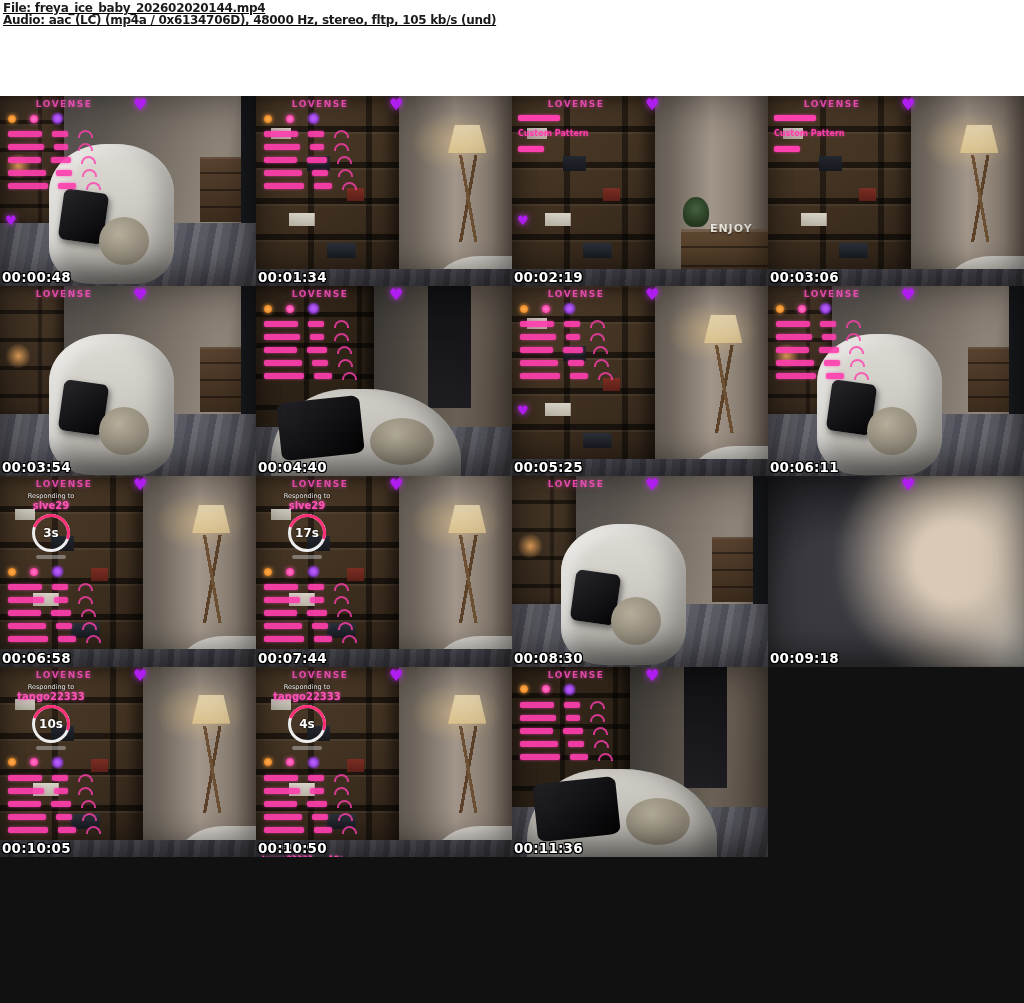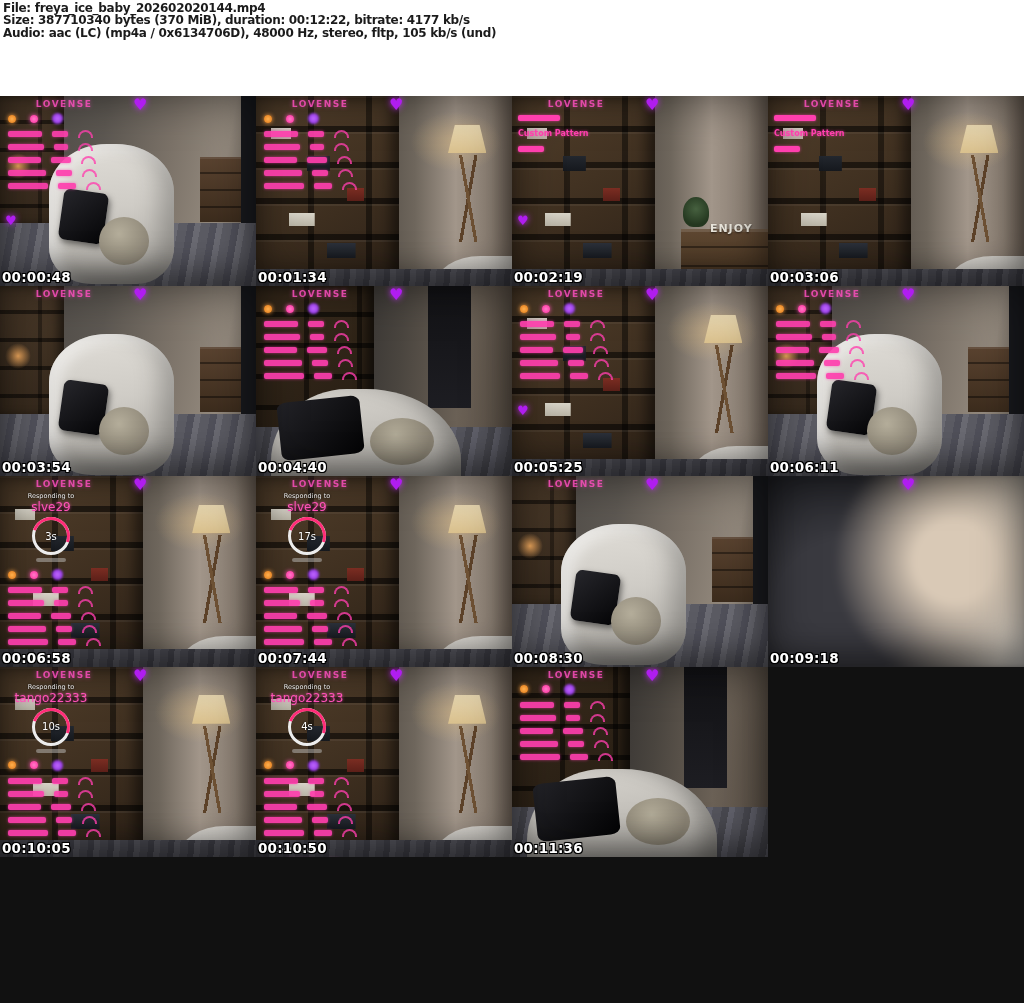--- a/index.html
+++ b/index.html
@@ -1,19 +1,19 @@
 <!DOCTYPE html>
 <html><head>
 <meta charset="utf-8">
 <style>
   html,body{margin:0;padding:0;background:#fff;}
   .sheet{position:relative;width:1024px;height:1003px;background:#fff;overflow:hidden;
          font-family:"DejaVu Sans","Liberation Sans",sans-serif;}
   
-  .header{height:52px;padding:2px 0 0 3px;box-sizing:border-box;background:#fff;}
+  .header{height:52px;padding:2px 0 0 3px;box-sizing:border-box;background:#fff;text-decoration:underline;}
   .hline{font-size:12px;line-height:12.3px;font-weight:bold;color:#1b1b1b;
          letter-spacing:-0.3px;white-space:nowrap;}
   
   .grid{display:grid;width:1024px;height:951px;grid-template-columns:repeat(4,1fr);
         grid-template-rows:repeat(5,1fr);background:#111;margin-top:44px;}
   .thumb{position:relative;overflow:hidden;background:#3a3a3e;}
   .thumb > div, .thumb > span{position:absolute;}
   .part{position:absolute;}
   
   .wall{inset:0;}
@@ -110,42 +110,41 @@
   .dot.o{background:radial-gradient(#ffb04e,#e07818);box-shadow:0 0 4px #ffa040;}
   .dot.p{background:radial-gradient(#ff7ac8,#ff2d9c);box-shadow:0 0 4px #ff52b8;}
   .dot.v{width:11px;height:11px;background:radial-gradient(#c36bff,#7a1fd4);filter:blur(1px);}
   .mrow{display:flex;align-items:center;gap:10px;margin-left:4px;filter:blur(.4px);opacity:.92;}
   .bar{height:6px;border-radius:2px;background:#ff3fae;box-shadow:0 0 3px rgba(255,63,174,.7);}
   .wave{width:11px;height:6px;border:2px solid #ff3fae;border-bottom:none;border-radius:10px 10px 0 0;opacity:.85;}
   .linesblk{display:flex;flex-direction:column;gap:8px;margin:4px 0 0 2px;}
   .linetext{font-size:8px;font-weight:bold;color:#ff3fae;text-shadow:0 0 3px rgba(255,63,174,.7);filter:blur(.3px);}
   .ringwrap{width:78px;text-align:center;margin:1px 0 0 8px;}
   .resp{font-size:6.5px;color:#e9e9e9;text-shadow:0 0 2px #000;}
-  .ruser{font-size:12px;font-weight:normal;color:#ff52b8;text-shadow:0 0 3px rgba(255,82,184,.8);}
+  .ruser{font-size:10px;font-weight:bold;color:#ff52b8;text-shadow:0 0 3px rgba(255,82,184,.8);}
   .ringbox{position:relative;width:32px;height:32px;margin:3px auto 0;border:3px solid #ededed;
      border-radius:50%;display:flex;align-items:center;justify-content:center;}
   .arc{position:absolute;inset:-3px;border:3px solid transparent;border-top-color:#ff2d78;
      border-right-color:#ff2d78;border-radius:50%;transform:rotate(-25deg);}
-  .secs{font-size:10px;font-weight:normal;color:#fff;text-shadow:0 0 2px #000;}
+  .secs{font-size:12px;font-weight:bold;color:#fff;text-shadow:0 0 2px #000;}
   .cap{width:30px;height:4px;margin:3px auto 0;background:#cfcfcf;opacity:.45;border-radius:2px;}
   .queue{margin:4px 0 0 2px;}
   .qtitle{font-size:6.5px;color:#eee;text-shadow:0 0 2px #000;}
   .qrow{display:flex;gap:16px;margin-top:3px;font-size:7.5px;font-weight:bold;color:#ff52b8;
         text-shadow:0 0 3px rgba(255,82,184,.8);}
   
   .ts{left:2px;bottom:1px;z-index:8;font-size:13.5px;font-weight:bold;color:#fff;letter-spacing:.2px;
       text-shadow:-1px -1px 0 #000,1px -1px 0 #000,-1px 1px 0 #000,1px 1px 0 #000,0 0 2px #000;}
 </style>
 </head>
 <body>
 
 <div class="sheet">
   <div class="header">
     <div class="hline">File: freya_ice_baby_202602020144.mp4</div>
-    <div class="hline">Size: 387710340 bytes (370 MiB), duration: 00:12:22, bitrate: 4177 kb/s</div>
     <div class="hline">Audio: aac (LC) (mp4a / 0x6134706D), 48000 Hz, stereo, fltp, 105 kb/s (und)</div>
   </div>
   <div class="grid">
       <div class="thumb scene-chair">
         <div class="wall part"></div>
         <div class="shelf part"></div>
         <div class="dresser part"></div>
         <div class="glow part"></div>
         <div class="curtain part"></div>
         <div class="carpet part"></div>

